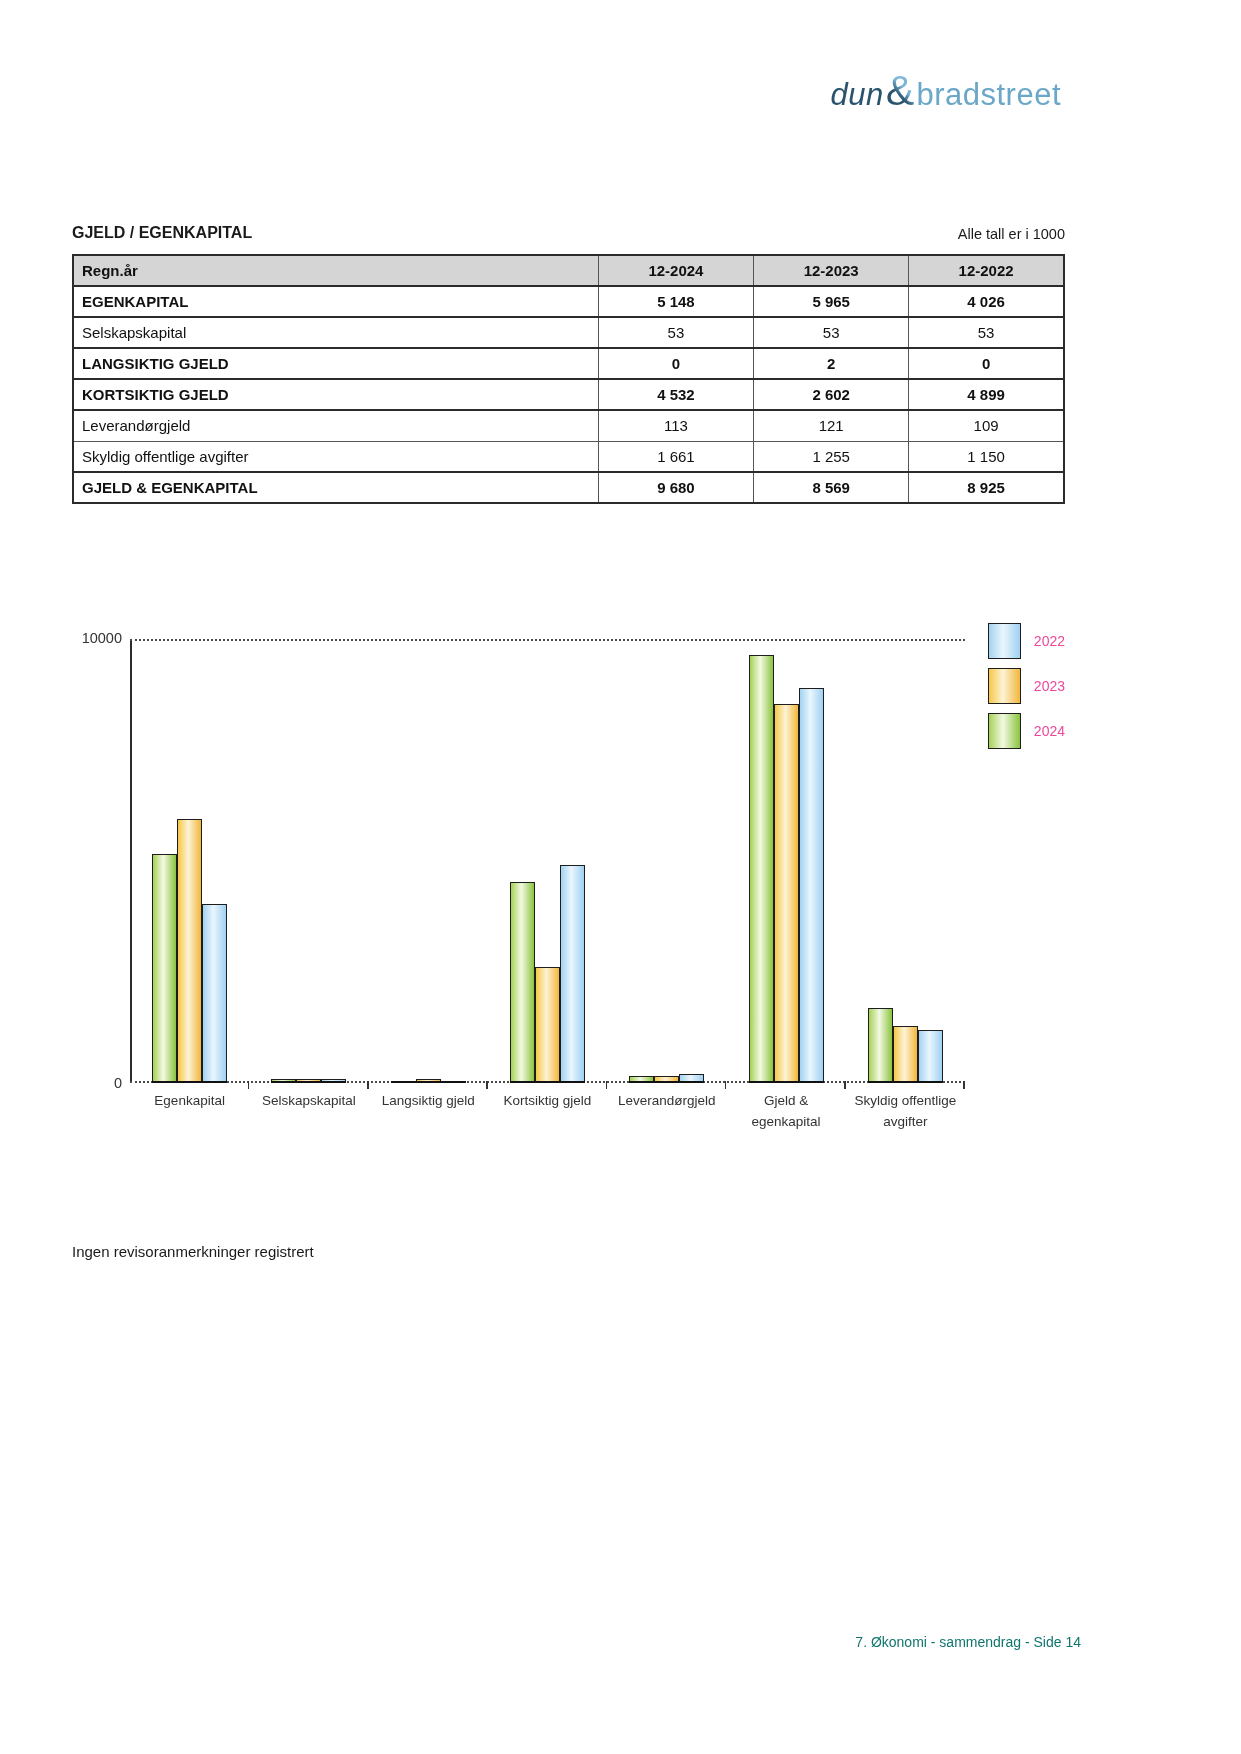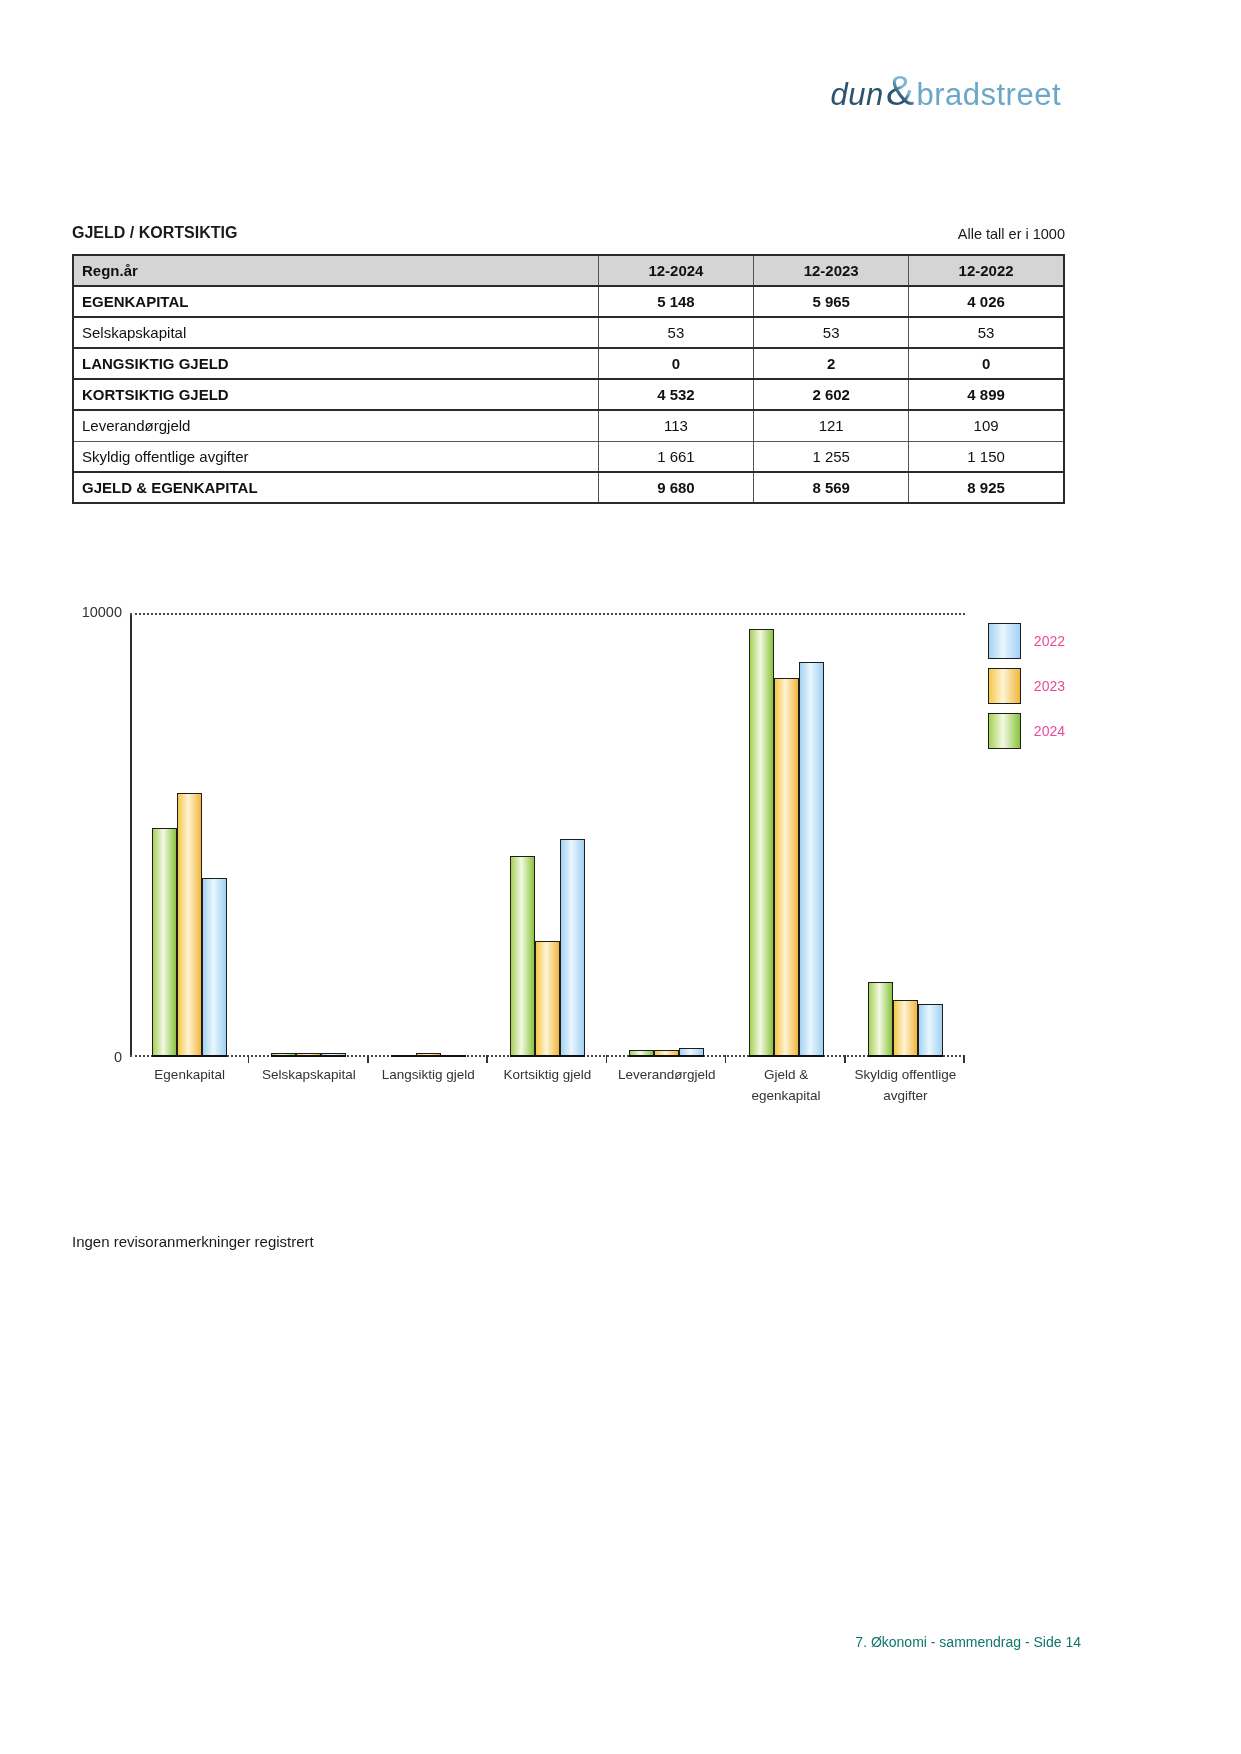--- a/index.html
+++ b/index.html
@@ -23,59 +23,59 @@
   table.fin { border:2px solid #2b2b2b; }
   table.fin td, table.fin th { border:1px solid #555; height:31px; padding:0 8px; vertical-align:middle; }
   table.fin thead th { background:#d5d5d5; font-weight:bold; border-bottom:2px solid #2b2b2b; }
   table.fin th.c-label { text-align:left; width:53%; }
   table.fin th.c-num, table.fin td.c-num { text-align:center; width:15.66%; }
   table.fin td.c-label { text-align:left; }
   table.fin tr.bold td { font-weight:bold; border-top:2px solid #2b2b2b; border-bottom:2px solid #2b2b2b; }
 
   
   .chart { position:absolute; left:72px; top:555px; width:993px; height:600px; }
-  .plot { position:absolute; left:58px; top:60px; width:835px; height:440px; }
+  .plot { position:absolute; left:58px; top:86px; width:835px; height:440px; }
   .grid-top { position:absolute; left:0; right:0; top:-2px; border-top:2px dotted #4a4a4a; }
   .y-axis { position:absolute; left:0; top:0; bottom:0; width:1.5px; background:#2b2b2b; }
   .baseline { position:absolute; left:0; right:0; bottom:-2px; border-bottom:2px dotted #4a4a4a; }
   .ytick-top { position:absolute; left:-62px; top:-11px; width:54px; text-align:right; font-size:14.5px; color:#333; }
   .ytick-bottom { position:absolute; left:-26px; bottom:-10px; width:18px; text-align:right; font-size:14.5px; color:#333; }
   .groups { position:absolute; left:0; top:0; width:100%; height:100%; display:flex; }
   .group { flex:1 1 0; position:relative; height:100%; display:flex; flex-direction:column; justify-content:flex-end; align-items:center; }
   .group::after { content:''; position:absolute; right:0; bottom:-8px; width:1.5px; height:8px; background:#333; }
   .cluster { display:flex; align-items:flex-end; border-bottom:2px solid #111; margin-bottom:-2px; position:relative; z-index:2; }
   .bar { width:25px; border:1px solid #1d1d1d; border-bottom:none; }
   .cat-label { position:absolute; top:calc(100% + 9px); left:50%; transform:translateX(-50%); width:160px;
                text-align:center; font-size:13.5px; line-height:21px; color:#333; white-space:pre-line; }
   .legend { position:absolute; right:0; top:68px; }
   .legend-item { display:flex; align-items:center; margin-bottom:9px; }
   .legend-swatch { display:inline-block; width:33px; height:36px; border:1px solid #1d1d1d; }
   .legend-label { margin-left:13px; font-size:14px; color:#ec4899; }
 
   
   .revisor { position:absolute; left:72px; top:1203px; width:993px; }
   .revisor-title { font-size:15.5px; font-weight:bold; color:#1a1a1a; }
-  .revisor-body { margin-top:30px; font-size:15px; color:#1a1a1a; }
+  .revisor-body { margin-top:40px; font-size:15px; color:#1a1a1a; }
 
   
   .footer { position:absolute; right:160px; top:1634px; font-size:14px; color:#0f766e; }
 </style>
 </head>
 <body>
 
 <div id="page">
 
   <div class="logo">
     <span class="l-dun">dun</span>
     <span class="l-amp">&amp;</span>
     <span class="l-brad">bradstreet</span>
   </div>
 
   <div class="title-row">
-    <span class="sec-title">GJELD / KORTSIKTIG</span>
+    <span class="sec-title">GJELD / EGENKAPITAL</span>
     <span class="sec-note">Alle tall er i 1000</span>
   </div>
 
   <table class="fin">
     <thead>
       <tr>
         <th class="c-label">Regn.år</th>
         <th class="c-num">12-2024</th>
         <th class="c-num">12-2023</th>
         <th class="c-num">12-2022</th>

